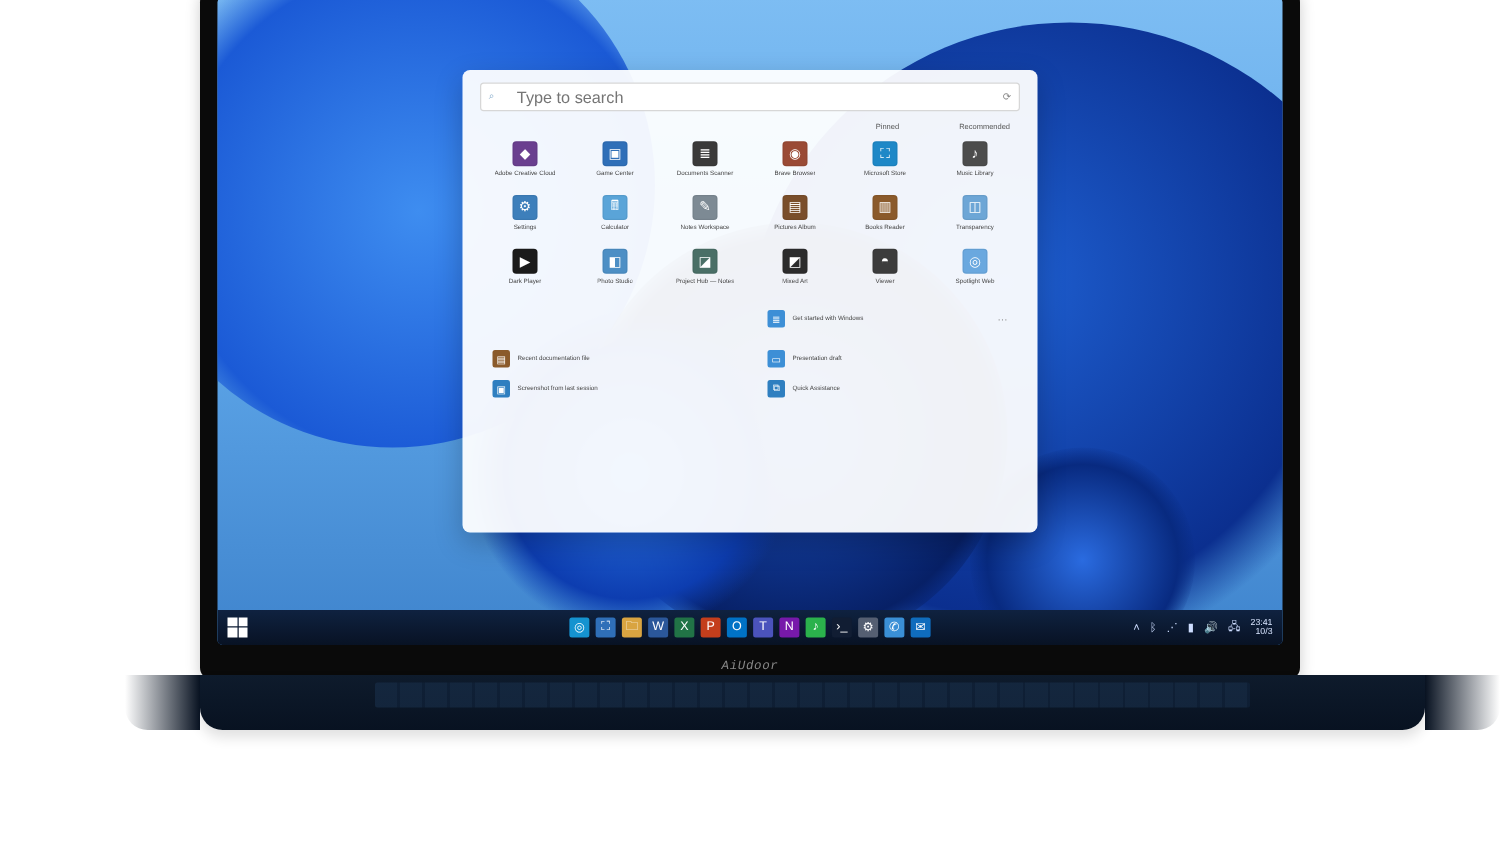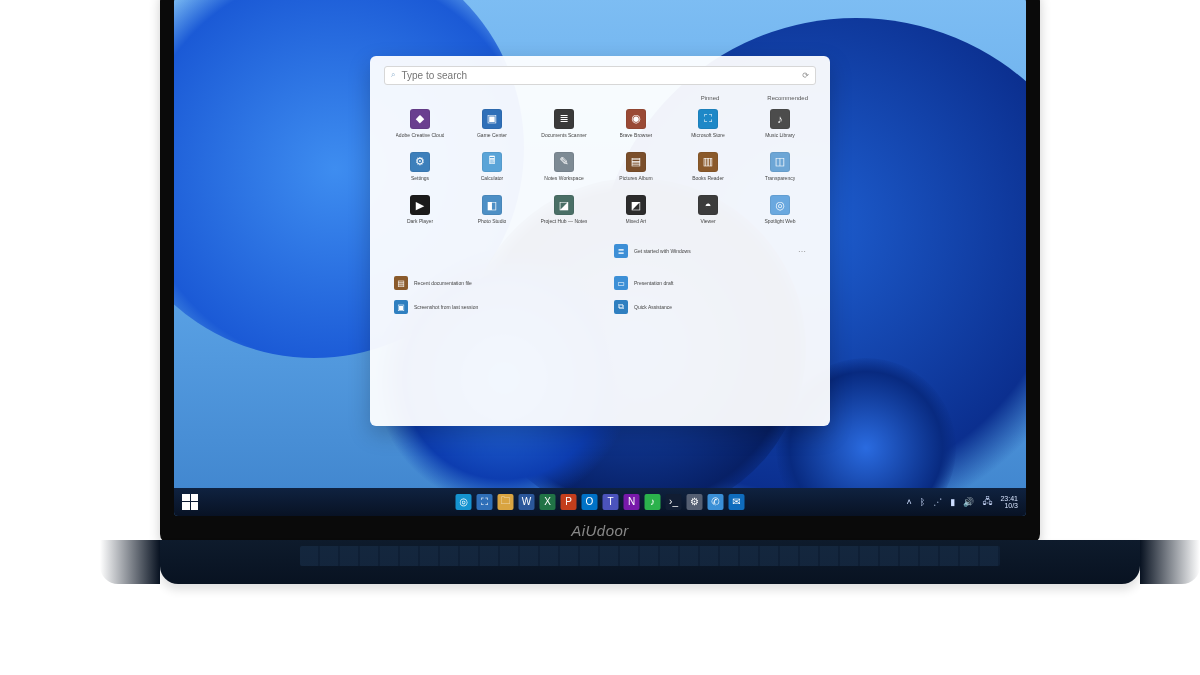--- a/index.html
+++ b/index.html
@@ -15,21 +15,21 @@
   .screen-bezel {
     width: 880px; height: 560px;
     background: #0a0a0a;
     border-radius: 18px 18px 10px 10px;
     padding: 14px 14px 28px 14px;
     position: relative;
     box-shadow: 0 4px 12px rgba(0,0,0,.2);
   }
   .brand {
     position: absolute; bottom: 5px; left: 50%; transform: translateX(-50%);
-    color: #888; font-size: 15px; letter-spacing: .5px; font-style: italic;
+    color: #888; font-size: 10px; letter-spacing: .5px; font-style: italic; font-family: Liberation Mono, monospace;
   }
   .screen {
     width: 100%; height: 100%;
     border-radius: 4px;
     overflow: hidden;
     background: linear-gradient(180deg, #7dbdf3 0%, #5ba3e6 55%, #3f84cd 100%);
     position: relative;
   }
   
   .bloom { position: absolute; border-radius: 50%; }
@@ -45,21 +45,21 @@
     left: 50%; top: 58px; transform: translateX(-50%);
     width: 460px; height: 370px;
     background: rgba(255,255,255,.94);
     border-radius: 6px;
     box-shadow: 0 8px 22px rgba(0,0,0,.22);
     padding: 10px 14px 10px 14px;
     font-size: 6px;
     color: #444;
   }
   .search-row { display: flex; align-items: center; gap: 6px; border: 1px solid #d7d7d7; border-radius: 3px; padding: 3px 6px; background: #fff; }
-  .search-row input { flex: 1; border: none; outline: none; font-size: 10px; color: #666; background: transparent; }
+  .search-row input { flex: 1; border: none; outline: none; font-size: 13px; color: #666; background: transparent; margin-left: 12px; }
   .refresh-ic { color: #888; font-size: 8px; }
 
   .section-labels { display: flex; justify-content: flex-end; gap: 48px; margin: 10px 8px 4px 0; font-size: 6px; color: #555; }
 
   .grid {
     display: grid;
     grid-template-columns: repeat(6, 1fr);
     gap: 6px 4px;
     margin-top: 4px;
     padding: 0 2px;

